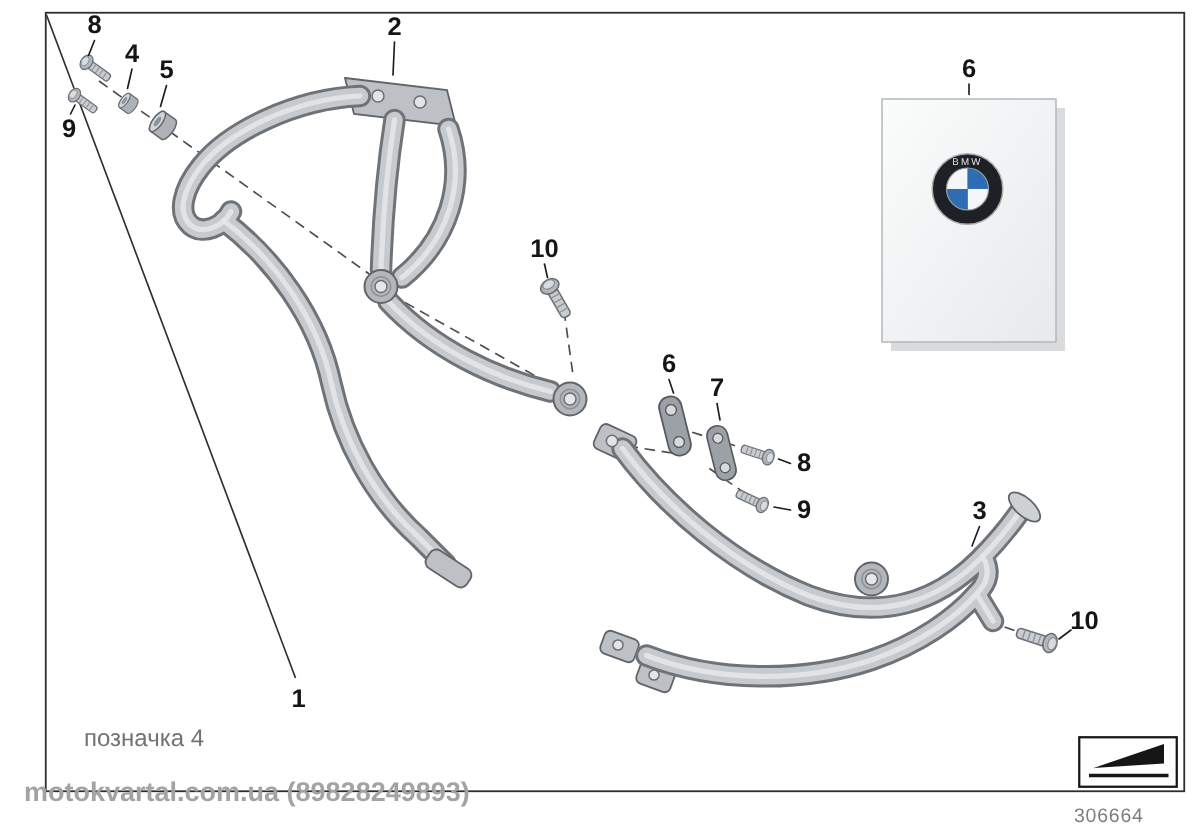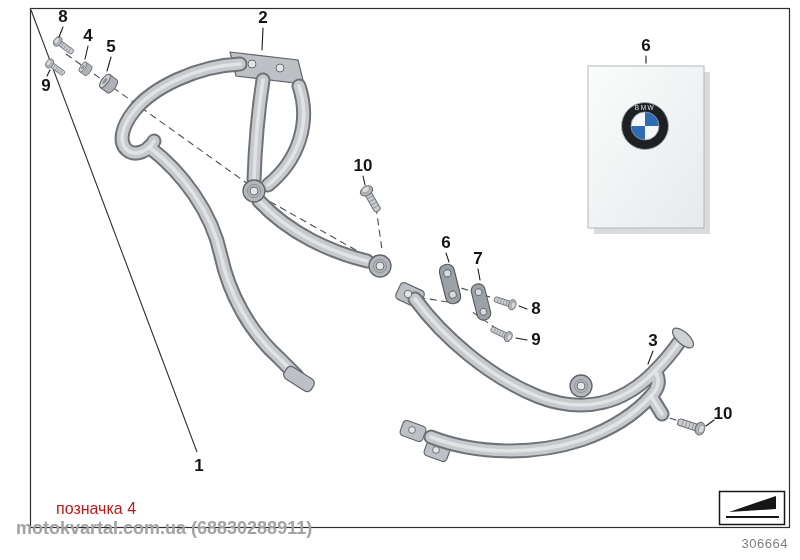--- a/index.html
+++ b/index.html
@@ -1,23 +1,23 @@
 <!DOCTYPE html>
 <html><head>
 <meta charset="utf-8">
 <style>
   html,body{margin:0;padding:0;background:#fff;}
   .page{position:relative;width:800px;height:560px;background:#ffffff;
         font-family:"Liberation Sans",sans-serif;overflow:hidden;}
   svg{position:absolute;left:0;top:0;}
   .callout{position:absolute;width:26px;height:20px;text-align:center;
            font-weight:bold;font-size:17px;line-height:20px;color:#151515;}
-  .partnum{position:absolute;left:716px;top:536px;width:72px;text-align:right;
+  .partnum{position:absolute;left:716px;top:536px;width:72px;text-align:left;
            font-size:13px;color:#7e7e7e;letter-spacing:.5px;}
-  .wm-blue{position:absolute;left:56px;top:500px;font-size:16px;color:#b91c1c;}
+  .wm-blue{position:absolute;left:56px;top:484px;font-size:16px;color:#737373;}
   .wm-gray{position:absolute;left:16px;top:518px;font-size:18px;font-weight:bold;color:#a3a3a3;}
   .tube-o{fill:none;stroke:#6f7377;stroke-width:15;stroke-linecap:round;stroke-linejoin:round;}
   .tube-i{fill:none;stroke:#c6cacd;stroke-width:11;stroke-linecap:round;stroke-linejoin:round;}
   .tube-h{fill:none;stroke:#e4e6e8;stroke-width:3.5;stroke-linecap:round;stroke-linejoin:round;opacity:.9;}
   .dash{fill:none;stroke:#4c4c4c;stroke-width:1.1;stroke-dasharray:7 4.5;}
   .plate{fill:#bdc1c5;stroke:#60646a;stroke-width:1.2;}
   .hole{fill:#e2e4e6;stroke:#6b6f73;stroke-width:1;}
 </style>
 </head>
 <body>
@@ -190,15 +190,15 @@
 <div class="callout" style="left:465px;top:249px">7</div>
 <div class="callout" style="left:523px;top:299px">8</div>
 <div class="callout" style="left:523px;top:330px">9</div>
 <div class="callout" style="left:640px;top:331px">3</div>
 <div class="callout" style="left:710px;top:404px">10</div>
 <div class="callout" style="left:633px;top:36px">6</div>
 <div class="callout" style="left:186px;top:456px">1</div>
 
 <div class="partnum">306664</div>
 <div class="wm-blue">позначка 4</div>
-<div class="wm-gray">motokvartal.com.ua (68830288911)</div>
+<div class="wm-gray">motokvartal.com.ua (89828249893)</div>
 
 </div>
 
 </body></html>

